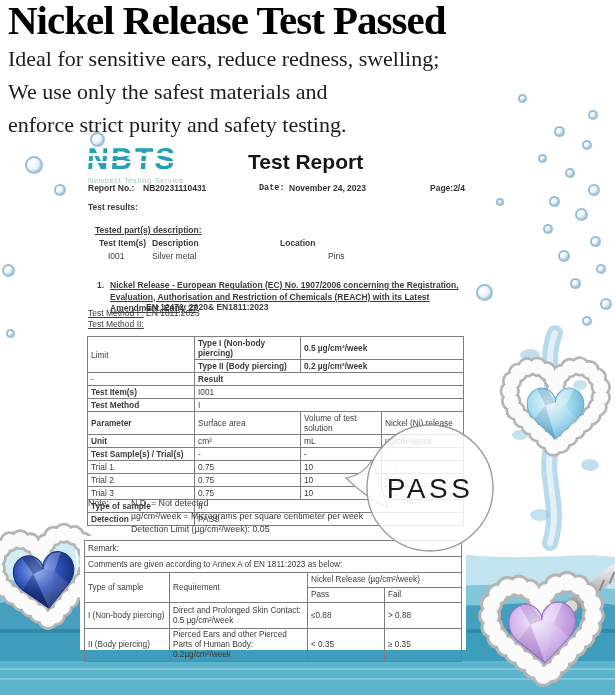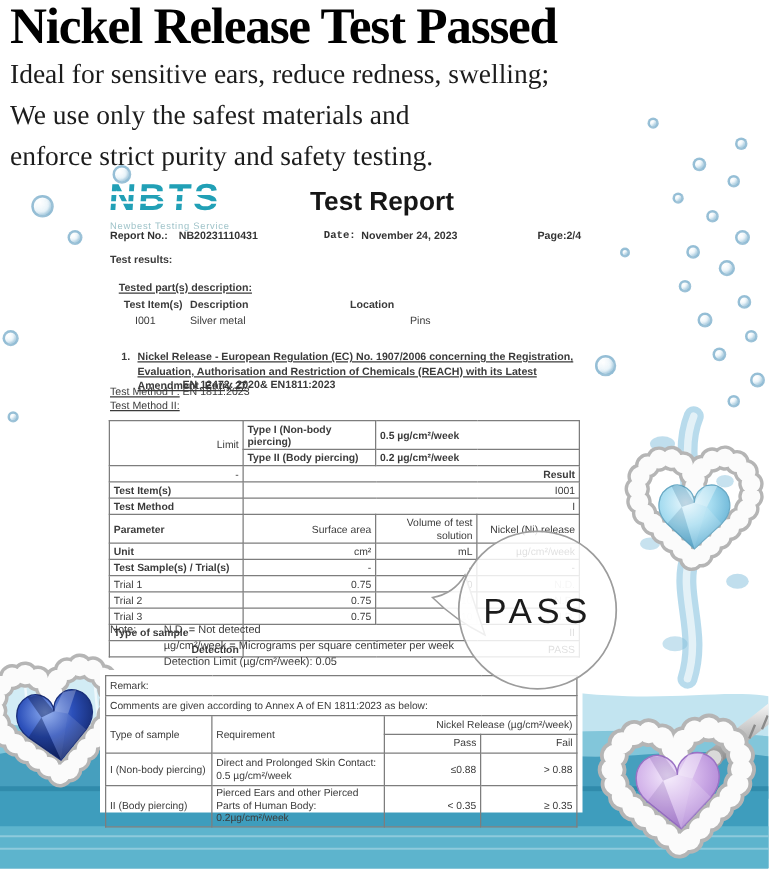--- a/index.html
+++ b/index.html
@@ -22,21 +22,21 @@
   .rpt-title{left:248px;top:150px;font-size:21px;font-weight:bold;color:#161616;}
   .meta{top:183px;font-size:8.5px;font-weight:bold;color:#333;}
   .lbl-b{font-weight:bold;}
   .small{font-size:8.5px;}
   .u{text-decoration:underline;}
 
   
   table{border-collapse:collapse;table-layout:fixed;}
   td{border:1px solid #7d7d7d;font-size:8.3px;padding:1px 3px;color:#3b3b3b;
      overflow:hidden;line-height:10px;}
-  .c{text-align:right;}
+  .c{text-align:left;}
   .b{font-weight:bold;}
   .nd{color:#cbcbcb;}
   .mt{left:87px;top:336px;width:376px;}
   .mt td{height:10px;}
   .remark-box{left:80px;top:536px;width:386px;height:114px;background:#fff;z-index:4;}
   .rt{margin:4px;width:377px;}
   .rt td{font-size:8.2px;}
 
   
   .note{left:88px;top:497px;display:flex;font-size:8.8px;line-height:13px;z-index:4;}

